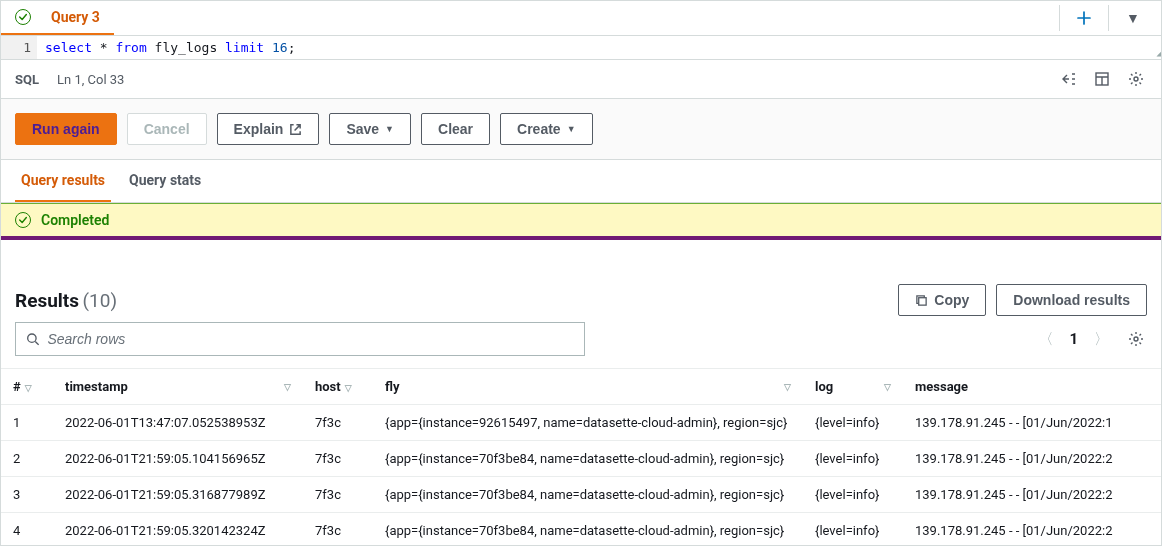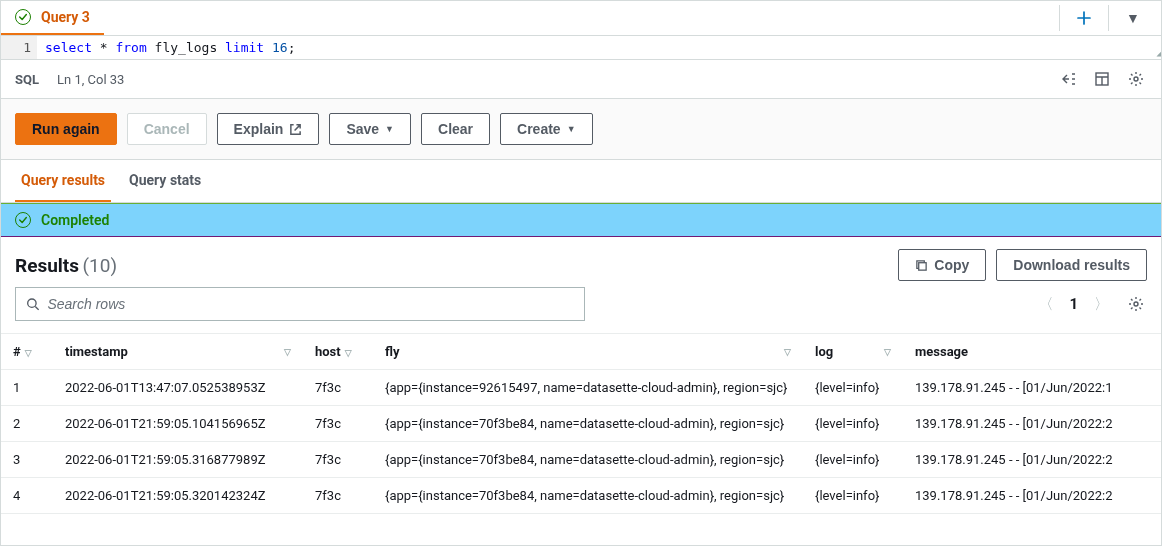--- a/index.html
+++ b/index.html
@@ -1,21 +1,21 @@
 <!DOCTYPE html>
 <html><head>
 <meta charset="utf-8">
 <style>
   * { box-sizing: border-box; margin: 0; padding: 0; }
   body { font-family: -apple-system, BlinkMacSystemFont, "Segoe UI", Roboto, Helvetica, Arial, sans-serif; font-size: 14px; color: #16191f; background: #f2f3f3; }
   .app { width: 1162px; height: 546px; background: #fff; border: 1px solid #d5dbdb; display: flex; flex-direction: column; overflow: hidden; }
   
   
   .header-tabs { display: flex; align-items: center; justify-content: space-between; border-bottom: 1px solid #d5dbdb; padding: 0 12px 0 0; }
-  .header-tab { display: flex; align-items: center; gap: 10px; padding: 8px 14px; border-bottom: 2px solid #ec7211; }
+  .header-tab { display: flex; align-items: center; gap: 20px; padding: 8px 14px; border-bottom: 2px solid #ec7211; }
   .tab-status-icon { width: 16px; height: 16px; border: 1.5px solid #1d8102; border-radius: 50%; display: flex; align-items: center; justify-content: center; color: #1d8102; font-size: 10px; }
   .tab-status-icon svg { stroke: #1d8102; }
   .tab-title { color: #d45b07; font-weight: 700; }
   .header-actions { display: flex; align-items: center; gap: 8px; }
   .icon-btn { width: 32px; height: 32px; display: flex; align-items: center; justify-content: center; cursor: pointer; border: 1px solid transparent; border-radius: 2px; color: #0073bb; }
   .divider-v { width: 1px; height: 26px; background: #d5dbdb; }
 
   
   .editor { display: flex; border-bottom: 1px solid #d5dbdb; background: #fff; font-family: Menlo, Monaco, Consolas, monospace; font-size: 13px; position: relative; }
   .gutter { background: #f1f1f1; color: #555; width: 36px; text-align: right; padding: 4px 6px 4px 0; user-select: none; }
@@ -26,38 +26,38 @@
 
   
   .status-bar { display: flex; align-items: center; justify-content: space-between; background: #fff; border-bottom: 1px solid #d5dbdb; padding: 8px 14px; font-size: 13px; color: #545b64; }
   .status-left { display: flex; gap: 18px; font-weight: 700; }
   .status-icons { display: flex; gap: 12px; }
   .status-icon { width: 22px; height: 22px; display: flex; align-items: center; justify-content: center; cursor: pointer; color: #545b64; }
 
   
   .toolbar { display: flex; gap: 10px; padding: 14px; background: #fafafa; border-bottom: 1px solid #d5dbdb; }
   .btn { display: inline-flex; align-items: center; gap: 6px; padding: 7px 16px; font-size: 14px; font-weight: 700; border: 1px solid #545b64; background: #fff; cursor: pointer; border-radius: 2px; color: #545b64; }
-  .btn.primary { background: #ec7211; border-color: #ec7211; color: #0f172a; }
+  .btn.primary { background: #ec7211; border-color: #ec7211; color: #4c1d95; }
   .btn.disabled { color: #aab7b8; border-color: #d5dbdb; cursor: default; }
   .caret-down { font-size: 9px; color: #545b64; }
 
   
   .result-tabs { display: flex; gap: 12px; padding: 0 14px; border-bottom: 1px solid #d5dbdb; }
   .rtab { padding: 12px 6px; font-weight: 700; color: #545b64; cursor: pointer; }
   .rtab.active { color: #d45b07; border-bottom: 2px solid #ec7211; }
 
   
-  .completed-bar { display: flex; align-items: center; justify-content: space-between; padding: 8px 14px; background: #7dd3fc; border-bottom: 1px solid #701a75; border-top: 1px solid #6aaf35; }
+  .completed-bar { display: flex; align-items: center; justify-content: space-between; padding: 8px 14px; background: #fef9c3; border-bottom: 4px solid #701a75; border-top: 1px solid #6aaf35; }
   .completed-left { display: flex; align-items: center; gap: 10px; color: #1d8102; font-weight: 600; }
   .stats { display: flex; gap: 28px; font-size: 13px; color: #545b64; }
   .stats .val { color: #16191f; }
   .stats .label { margin-right: 4px; }
 
   
-  .results-header { display: flex; align-items: center; justify-content: space-between; padding: 12px 14px 6px 14px; }
+  .results-header { display: flex; align-items: center; justify-content: space-between; padding: 0 14px 6px 14px; margin-top: 44px; }
   .results-title { font-size: 19px; font-weight: 700; color: #16191f; }
   .results-count { color: #687078; font-weight: 400; }
   .results-actions { display: flex; gap: 10px; }
 
   
   .search-row { display: flex; align-items: center; justify-content: space-between; padding: 0 14px 12px 14px; }
   .search-box { display: flex; align-items: center; gap: 8px; border: 1px solid #aab7b8; padding: 8px 10px; width: 570px; color: #687078; }
   .search-box input { border: none; outline: none; width: 100%; font-size: 14px; font-style: italic; color: #545b64; }
   .search-box input::placeholder { color: #687078; font-style: italic; }
   .pager { display: flex; align-items: center; gap: 12px; color: #687078; font-size: 15px; }

